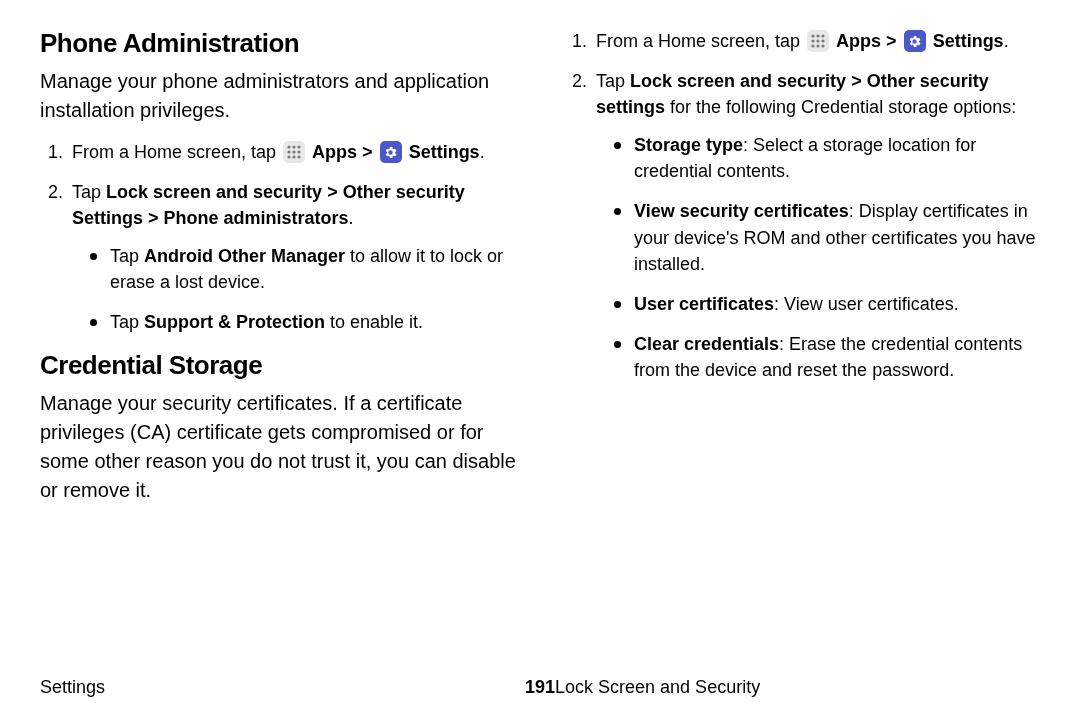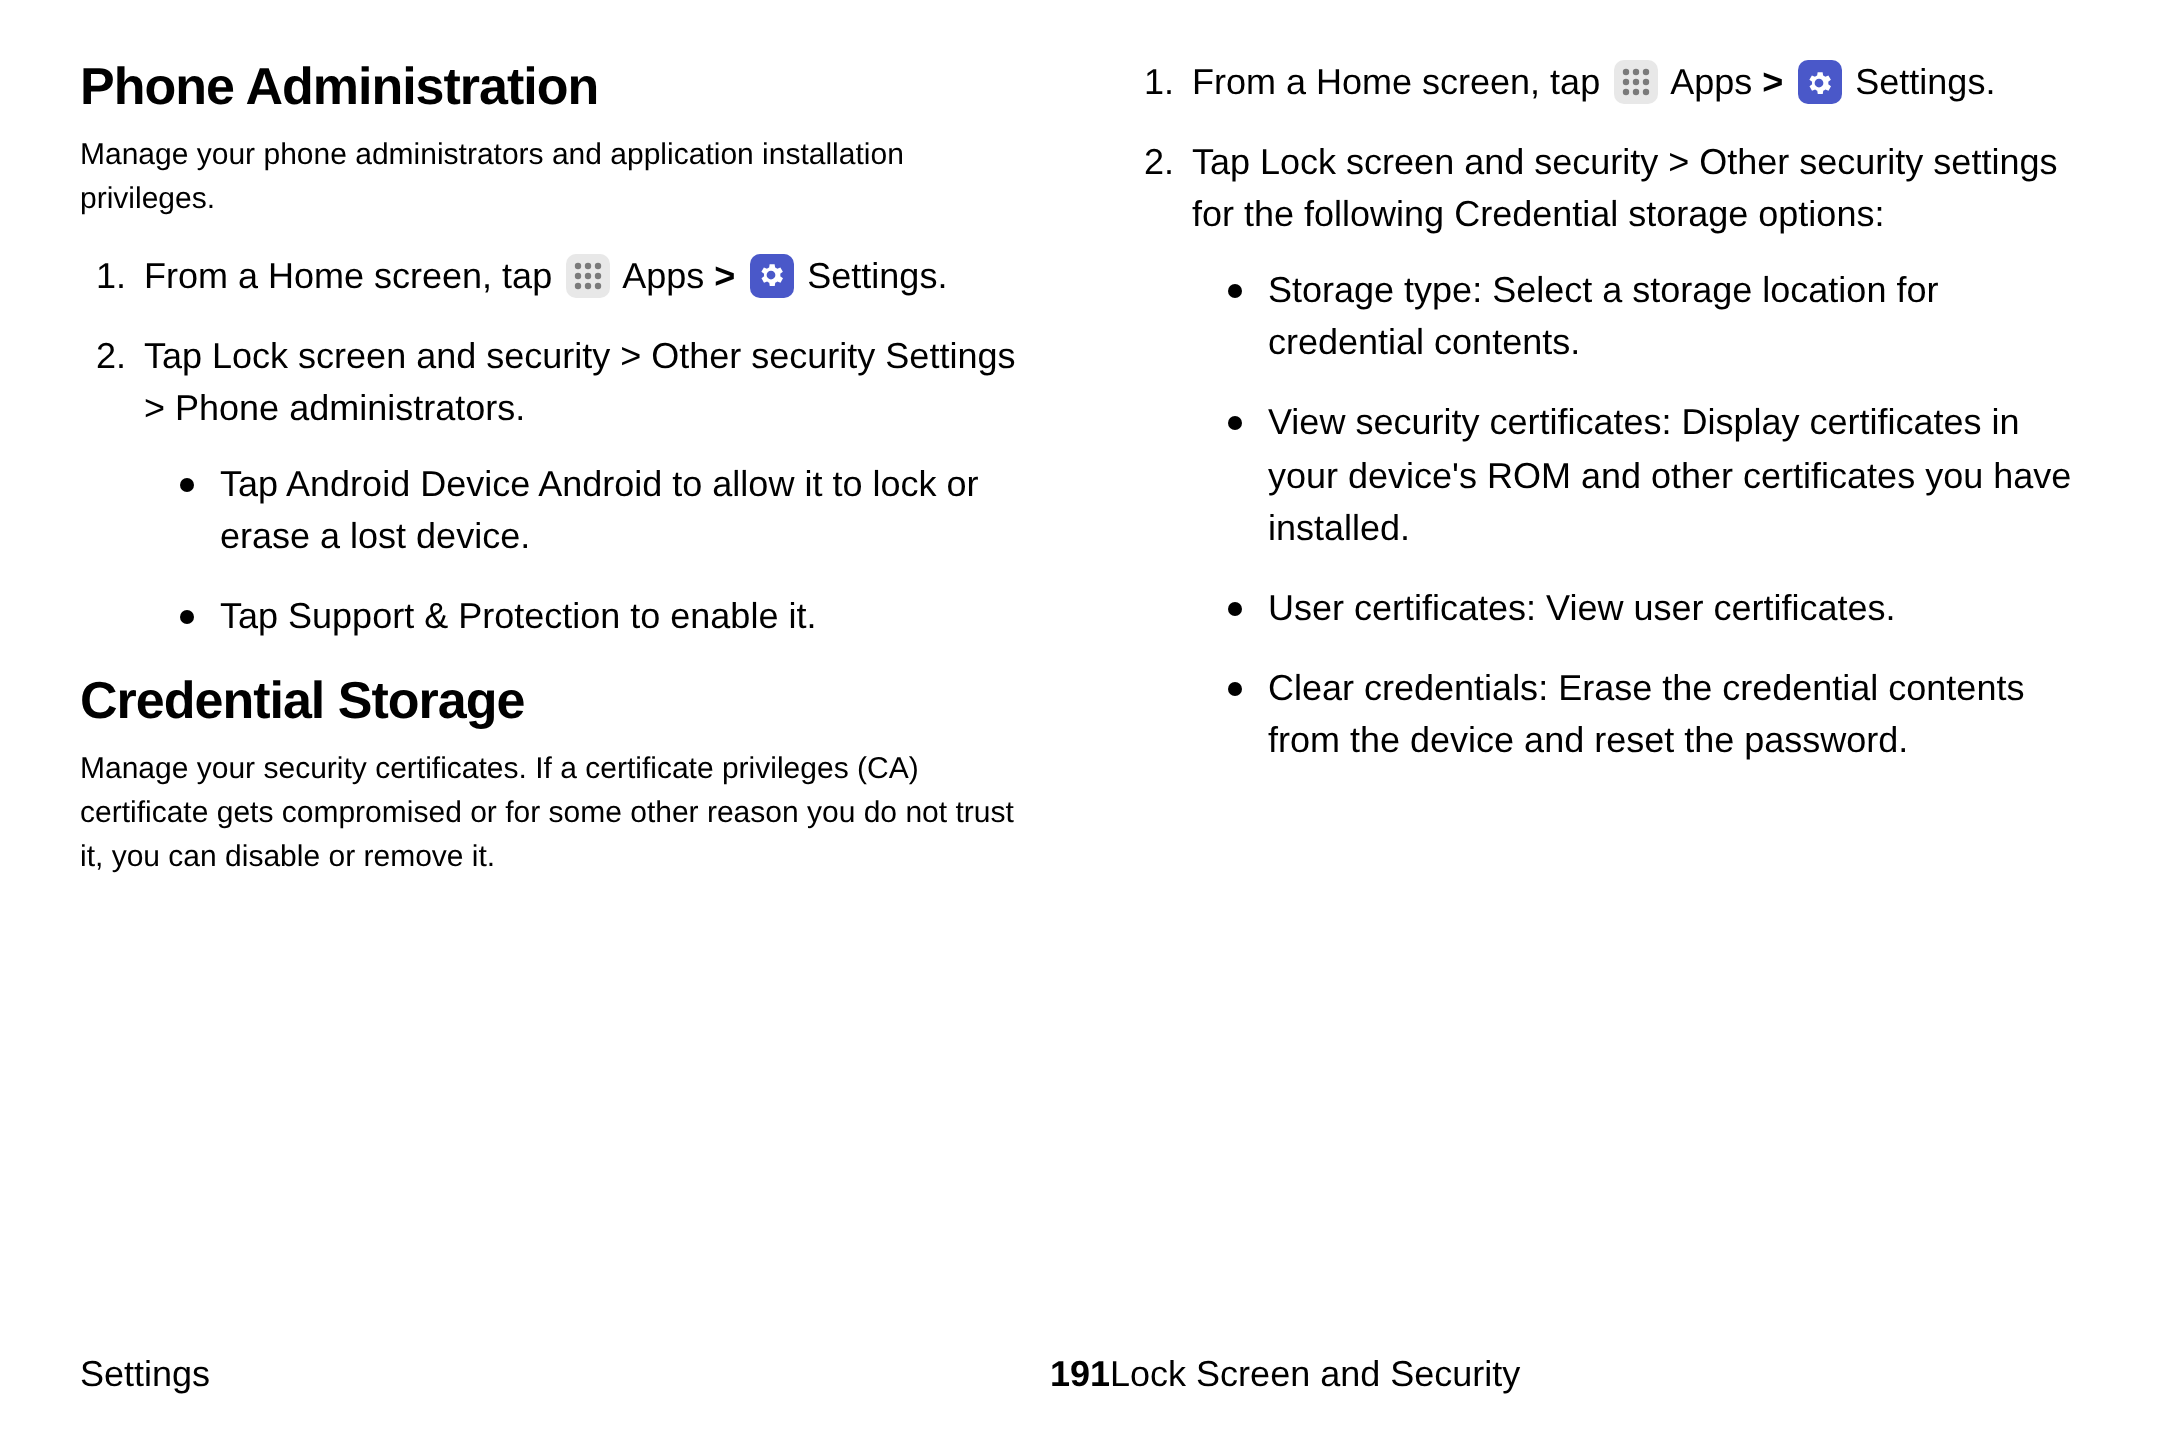--- a/index.html
+++ b/index.html
@@ -16,21 +16,21 @@
     gap: 48px;
   }
   .col { flex:1 1 0; }
   h2 {
     font-size:26px;
     font-weight:800;
     margin:0 0 8px 0;
     letter-spacing:-0.5px;
   }
   .para {
-    font-size:15px;
+    font-size:20px;
     line-height:1.45;
     margin:0 0 14px 0;
   }
   ol {
     margin:0 0 10px 0;
     padding-left:28px;
     font-size:18px;
     line-height:1.45;
   }
   ol > li { margin-bottom:14px; padding-left:4px; }
@@ -48,21 +48,21 @@
     margin-top:12px;
   }
   ul > li::before {
     content:"";
     position:absolute;
     left:0; top:0.55em;
     width:7px; height:7px;
     background:#000;
     border-radius:50%;
   }
-  b { font-weight:400; }
+  b { font-weight:700; }
   .icon {
     display:inline-flex;
     align-items:center;
     justify-content:center;
     vertical-align:middle;
     width:22px; height:22px;
     border-radius:5px;
     margin:0 2px;
     position:relative;
     top:-1px;
@@ -113,21 +113,21 @@
             </svg>
           </span> <b>Apps</b><b class="chev"> &gt; </b><span class="icon icon-settings">
             <svg viewBox="0 0 24 24">
               <path fill="#fff" d="M19.4 13a7.5 7.5 0 0 0 .1-1 7.5 7.5 0 0 0-.1-1l2.1-1.6-2-3.5-2.5 1a7.3 7.3 0 0 0-1.7-1l-.4-2.6h-4l-.4 2.6a7.3 7.3 0 0 0-1.7 1l-2.5-1-2 3.5L6.5 11a7.5 7.5 0 0 0-.1 1 7.5 7.5 0 0 0 .1 1l-2.1 1.6 2 3.5 2.5-1a7.3 7.3 0 0 0 1.7 1l.4 2.6h4l.4-2.6a7.3 7.3 0 0 0 1.7-1l2.5 1 2-3.5Zm-7.4 2.5A3.5 3.5 0 1 1 15.5 12 3.5 3.5 0 0 1 12 15.5Z"></path>
             </svg>
           </span> <b>Settings</b><span>.</span>
       </li>
       <li>
         <span>Tap </span><b>Lock screen and security &gt; Other security Settings &gt; Phone administrators</b><span>.</span>
         <ul>
-          <li><span>Tap </span><b>Android Device Android</b><span> to allow it to lock or erase a lost device.</span></li>
+          <li><span>Tap </span><b>Android Other Manager</b><span> to allow it to lock or erase a lost device.</span></li>
           <li><span>Tap </span><b>Support &amp; Protection</b><span> to enable it.</span></li>
         </ul>
       </li>
     </ol>
 
     <h2>Credential Storage</h2>
     <p class="para">Manage your security certificates. If a certificate privileges (CA) certificate gets compromised or for some other reason you do not trust it, you can disable or remove it.</p>
   </div>
 
   <div class="col">

